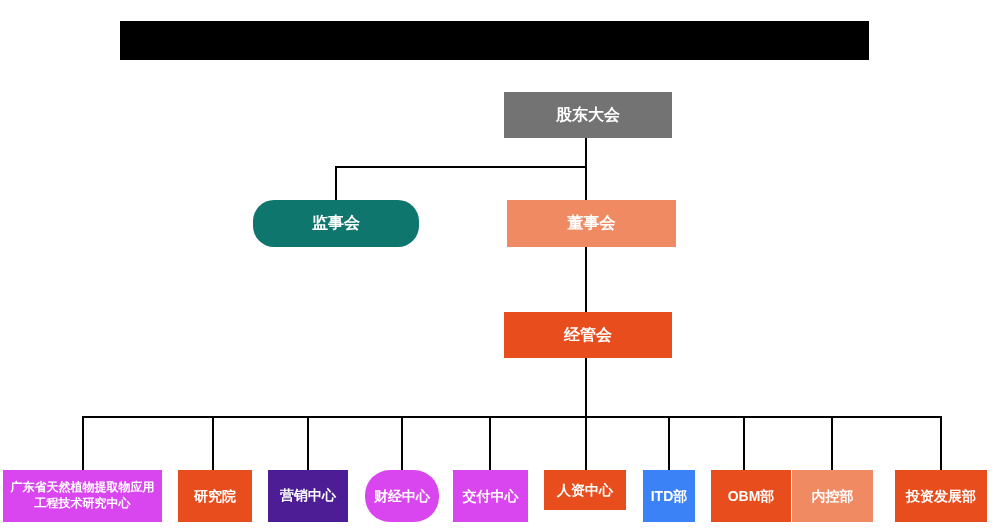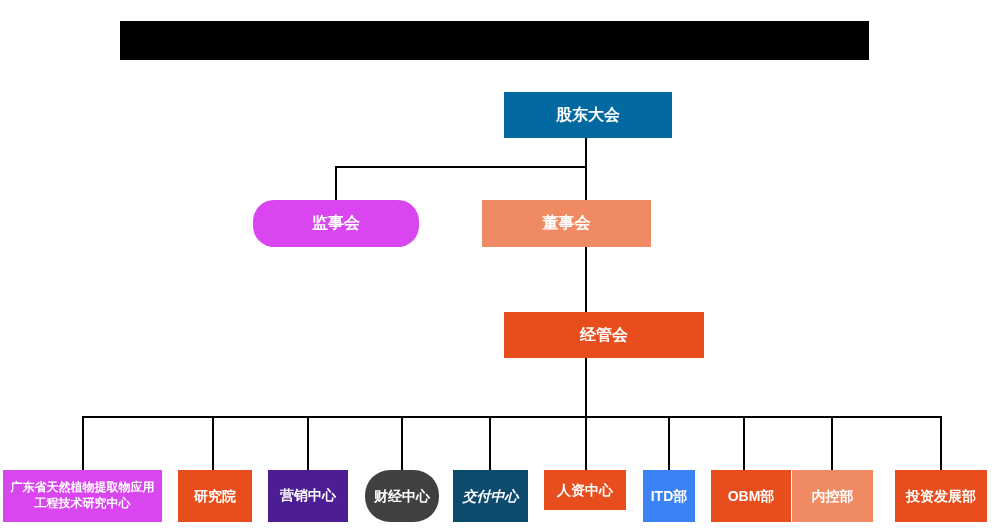--- a/index.html
+++ b/index.html
@@ -29,23 +29,23 @@
     box-sizing: border-box;
   }
   .dept { font-size: 14px; }
   .dept-small { font-size: 12px; padding: 0 2px; }
   .line { position: absolute; background: #000000; }
 
   
   #n-shareholders { left: 504px; top: 92px;  width: 168px; height: 46px; }
   
   #n-supervisory  { left: 253px; top: 200px; width: 166px; height: 47px; }
-  #n-board        { left: 482px; top: 200px; width: 169px; height: 47px; }
+  #n-board        { left: 507px; top: 200px; width: 169px; height: 47px; }
   
-  #n-management   { left: 504px; top: 312px; width: 200px; height: 46px; }
+  #n-management   { left: 504px; top: 312px; width: 168px; height: 46px; }
   
   #n-d0 { left: 3px;   top: 470px; width: 159px; height: 52px; }
   #n-d1 { left: 178px; top: 470px; width: 74px;  height: 52px; }
   #n-d2 { left: 268px; top: 470px; width: 80px;  height: 52px; }
   #n-d3 { left: 365px; top: 470px; width: 74px;  height: 52px; }
   #n-d4 { left: 453px; top: 470px; width: 75px;  height: 52px; }
   #n-d5 { left: 544px; top: 470px; width: 82px;  height: 40px; }
   #n-d6 { left: 643px; top: 470px; width: 52px;  height: 52px; }
   #n-d7 { left: 711px; top: 470px; width: 80px;  height: 52px; }
   #n-d8 { left: 792px; top: 470px; width: 81px;  height: 52px; align-items: center; }
@@ -84,49 +84,49 @@
   <div class="line" id="l-drop-0" style="background: rgb(0, 0, 0);"></div>
   <div class="line" id="l-drop-1" style="background: rgb(0, 0, 0);"></div>
   <div class="line" id="l-drop-2" style="background: rgb(0, 0, 0);"></div>
   <div class="line" id="l-drop-3" style="background: rgb(0, 0, 0);"></div>
   <div class="line" id="l-drop-4" style="background: rgb(0, 0, 0);"></div>
   <div class="line" id="l-drop-6" style="background: rgb(0, 0, 0);"></div>
   <div class="line" id="l-drop-7" style="background: rgb(0, 0, 0);"></div>
   <div class="line" id="l-drop-8" style="background: rgb(0, 0, 0);"></div>
   <div class="line" id="l-drop-9" style="background: rgb(0, 0, 0);"></div>
 
-  <div class="node" id="n-shareholders" style="background: #0369a1; color: rgb(255, 255, 255);">
+  <div class="node" id="n-shareholders" style="background: #737373; color: rgb(255, 255, 255);">
     <span>股东大会</span>
   </div>
 
-  <div class="node" id="n-supervisory" style="background: #d946ef; color: rgb(255, 255, 255); border-radius: 21px;">
+  <div class="node" id="n-supervisory" style="background: #0f766e; color: rgb(255, 255, 255); border-radius: 21px;">
     <span>监事会</span>
   </div>
 
   <div class="node" id="n-board" style="background: rgb(240, 138, 98); color: rgb(255, 255, 255);">
     <span>董事会</span>
   </div>
 
   <div class="node" id="n-management" style="background: rgb(232, 78, 29); color: rgb(255, 255, 255);">
     <span>经管会</span>
   </div>
 
   <div class="node dept dept-small" id="n-d0" style="background: #d946ef; color: rgb(255, 255, 255);">
     <span>广东省天然植物提取物应用工程技术研究中心</span>
   </div>
   <div class="node dept" id="n-d1" style="background: rgb(232, 78, 29); color: rgb(255, 255, 255);">
     <span>研究院</span>
   </div>
   <div class="node dept" id="n-d2" style="background: #4c1d95; color: rgb(255, 255, 255); font-family: Liberation Mono, monospace;">
     <span>营销中心</span>
   </div>
-  <div class="node dept" id="n-d3" style="background: #404040; color: rgb(255, 255, 255); border-radius: 25px;">
+  <div class="node dept" id="n-d3" style="background: #d946ef; color: rgb(255, 255, 255); border-radius: 25px;">
     <span>财经中心</span>
   </div>
-  <div class="node dept" id="n-d4" style="background: #0c4a6e; color: rgb(255, 255, 255); font-style: italic;">
+  <div class="node dept" id="n-d4" style="background: #d946ef; color: rgb(255, 255, 255);">
     <span>交付中心</span>
   </div>
   <div class="node dept" id="n-d5" style="background: rgb(232, 78, 29); color: rgb(255, 255, 255);">
     <span>人资中心</span>
   </div>
   <div class="node dept" id="n-d6" style="background: #3b82f6; color: rgb(255, 255, 255);">
     <span>ITD部</span>
   </div>
   <div class="node dept" id="n-d7" style="background: rgb(232, 78, 29); color: rgb(255, 255, 255);">
     <span>OBM部</span>

